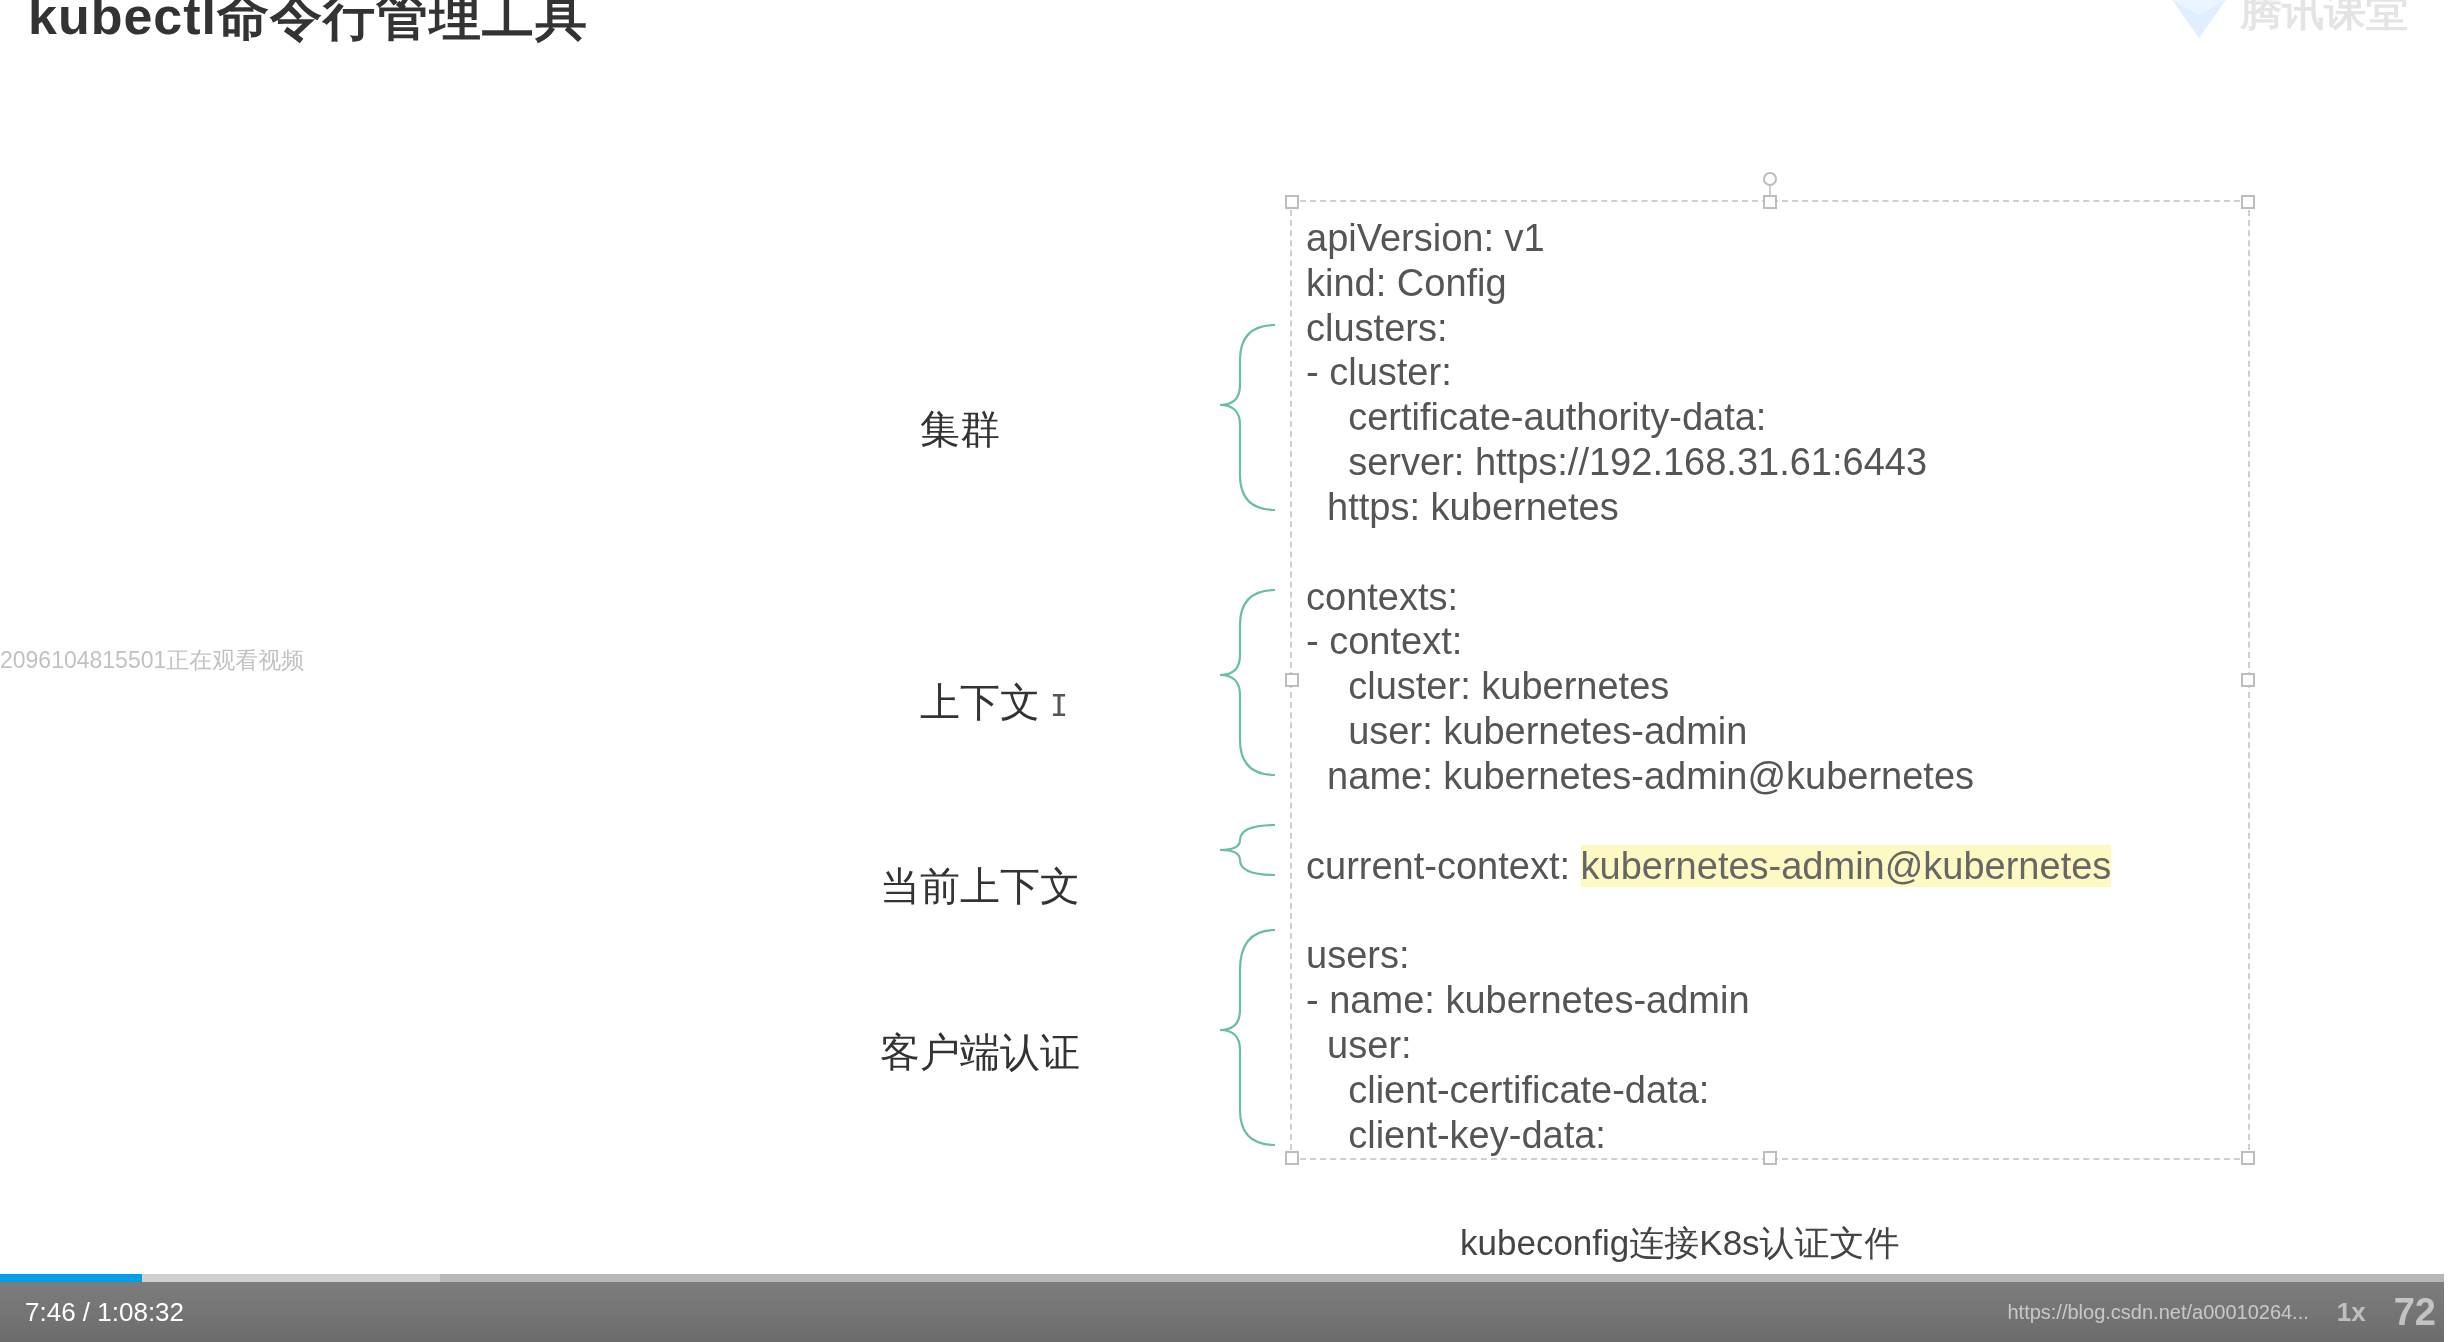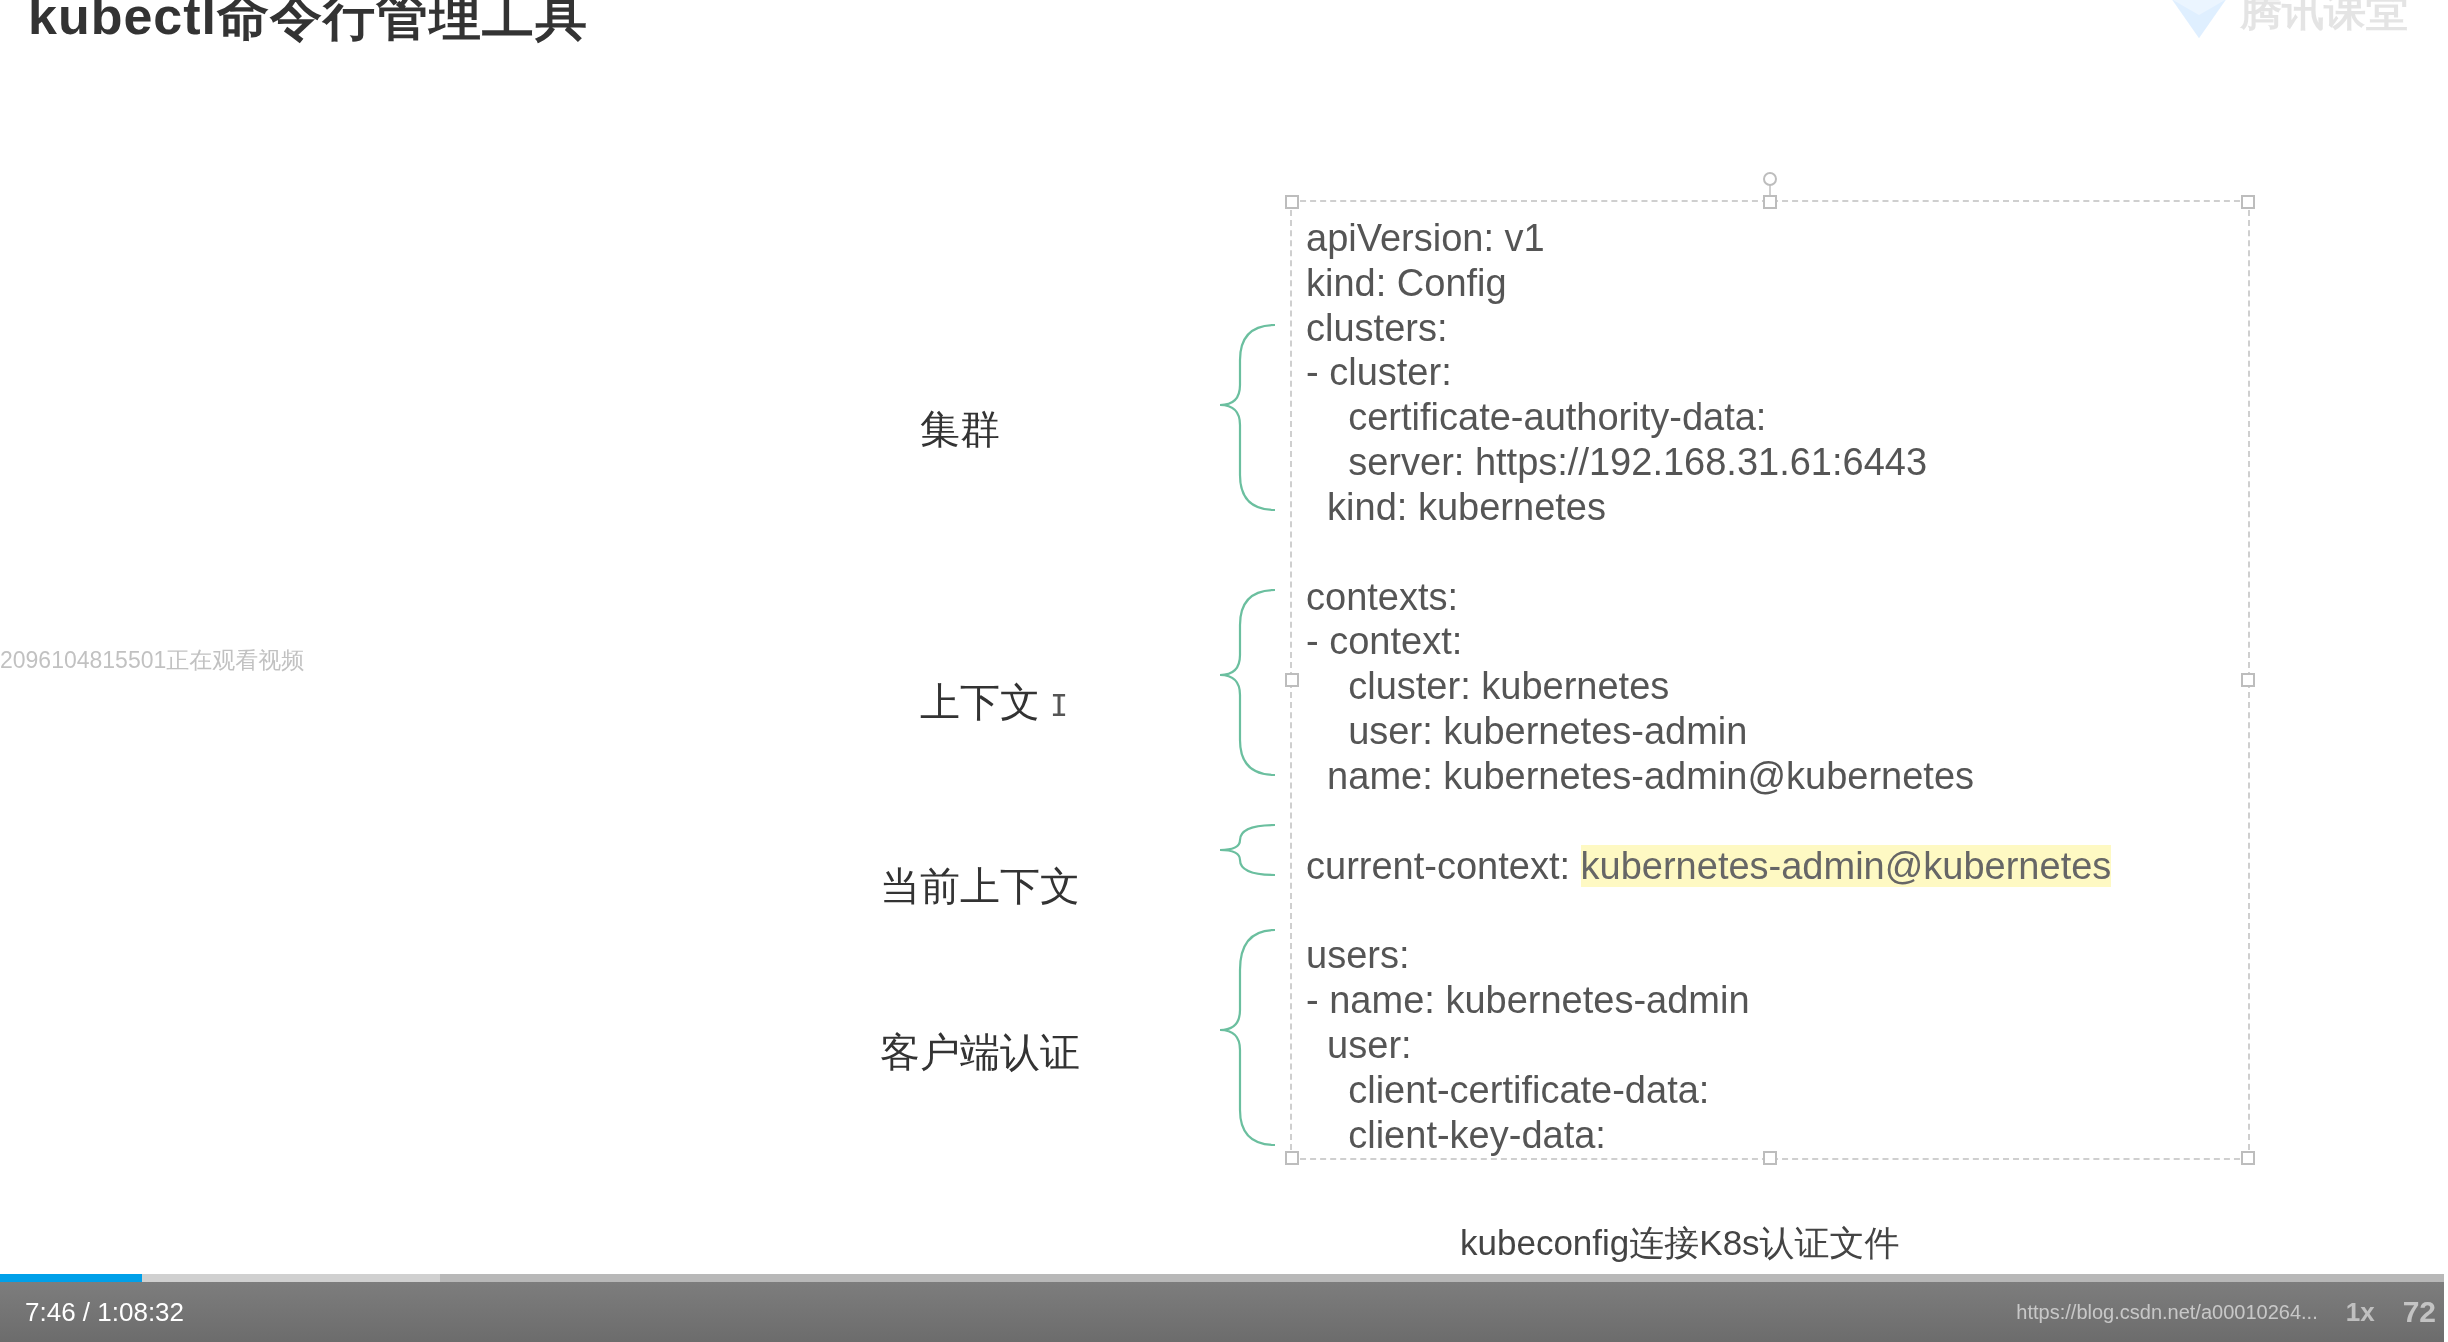--- a/index.html
+++ b/index.html
@@ -150,21 +150,21 @@
   .player-bar .spacer { flex: 1; }
   .player-bar .right-info {
     margin-right: 8px;
     font-size: 20px;
     opacity: 0.6;
     display: flex;
     align-items: center;
     gap: 28px;
   }
   .player-bar .right-info .speed { font-size: 26px; opacity: 0.9; font-weight: bold;}
-  .player-bar .right-info .num   { font-size: 30px; opacity: 0.95; font-weight: 600;}
+  .player-bar .right-info .num   { font-size: 38px; opacity: 0.95; font-weight: 600;}
 </style>
 </head>
 <body>
 
 <div class="page-title">kubectl命令行管理工具</div>
 
 <div class="watermark-logo">
   <svg viewBox="0 0 64 64">
     <polygon points="32,4 60,20 32,60 4,20" fill="#4aa3ff"></polygon>
     <polygon points="32,4 60,20 32,36 4,20" fill="#8fc8ff"></polygon>
@@ -209,21 +209,21 @@
   <div class="handle mb"></div>
   <div class="handle ml"></div>
   <div class="handle mr"></div>
 
   <div class="config-content"><span>apiVersion: v1</span>
 <span>kind: Config</span>
 <span>clusters:</span>
 <span>- cluster:</span>
 <span>    certificate-authority-data:</span>
 <span>    server: https://192.168.31.61:6443</span>
-<span>  kind: kubernetes</span>
+<span>  https: kubernetes</span>
 
 <span>contexts:</span>
 <span>- context:</span>
 <span>    cluster: kubernetes</span>
 <span>    user: kubernetes-admin</span>
 <span>  name: kubernetes-admin@kubernetes</span>
 
 <span>current-context: </span><span class="hl">kubernetes-admin@kubernetes</span>
 
 <span>users:</span>

